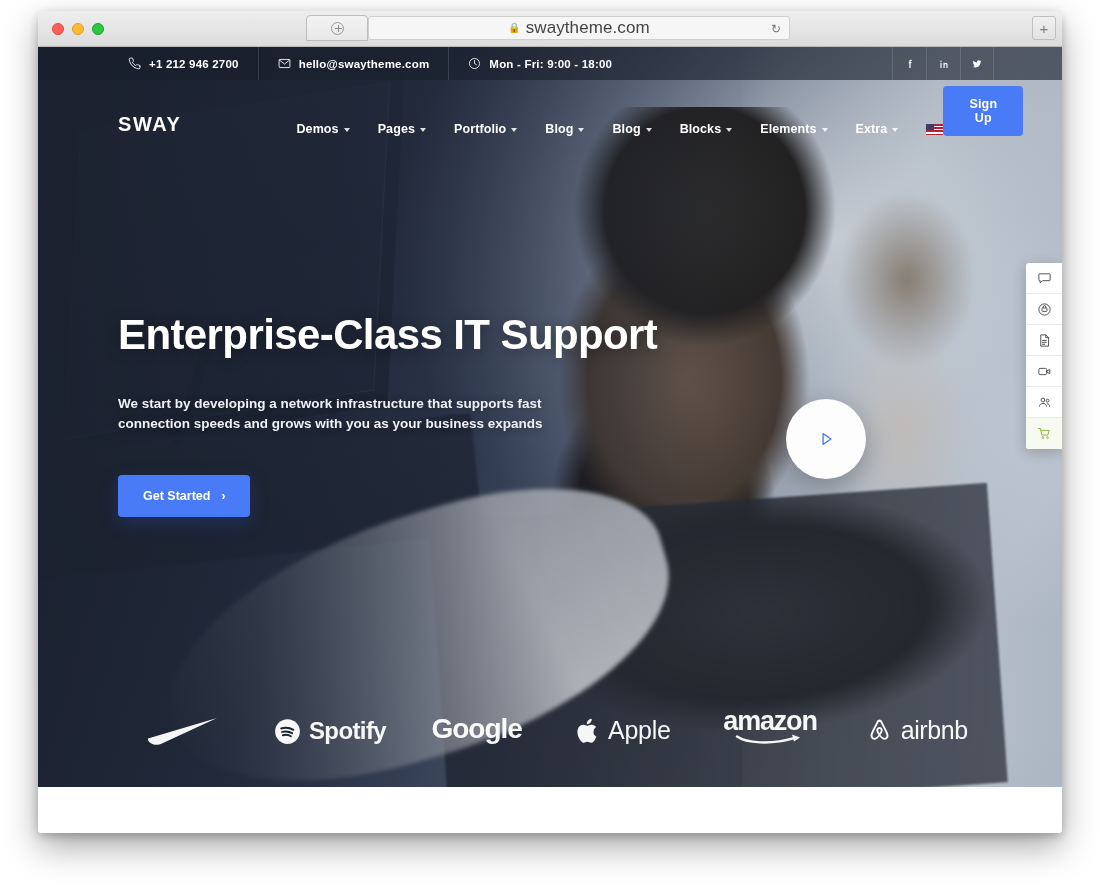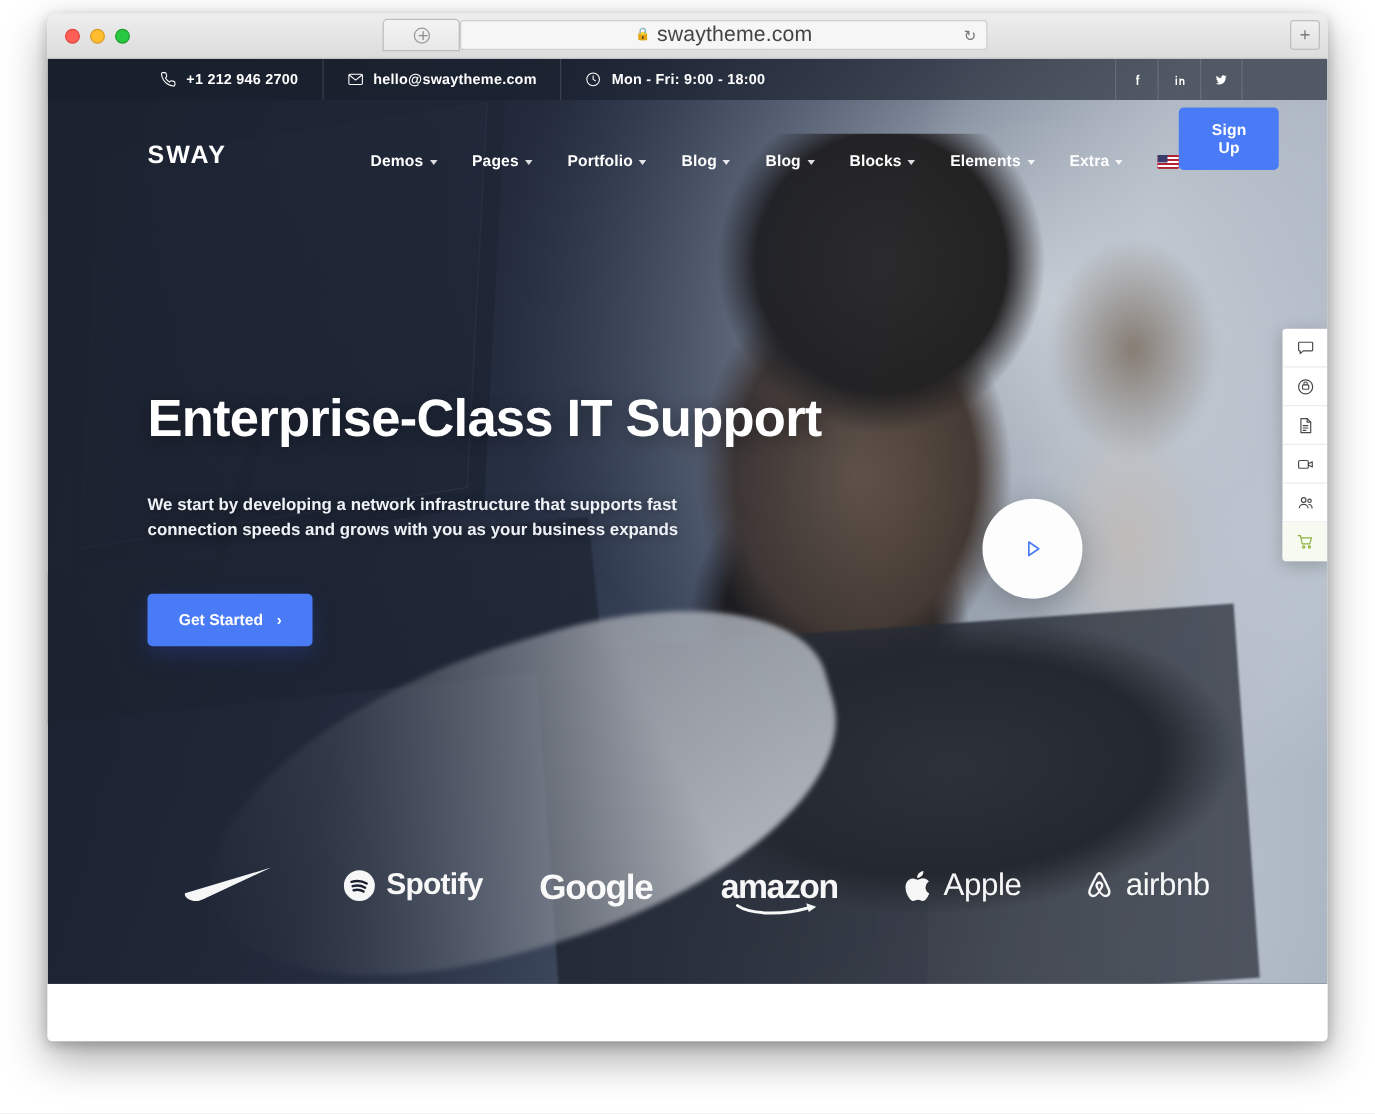--- a/index.html
+++ b/index.html
@@ -272,22 +272,22 @@
     width:80px; height:80px; border-radius:50%;
     background:#fdfdfd;
     display:flex; align-items:center; justify-content:center;
     box-shadow:0 8px 26px rgba(0,0,0,.25);
   }
   .play-btn svg{ width:20px; height:20px; }
 
   
   .brands{
     position:absolute; z-index:4;
-    left:0; right:0; bottom:54px;
-    display:flex; align-items:flex-start; justify-content:center;
+    left:0; right:0; bottom:42px;
+    display:flex; align-items:flex-end; justify-content:center;
     gap:0;
     padding:0 72px;
   }
   .brand-slot{
     flex:1; display:flex; align-items:center; justify-content:center;
     color:#ffffff;
     opacity:.96;
   }
   .brand-slot svg{ display:block; }
   .brand-word{
@@ -492,33 +492,33 @@
             <circle cx="12" cy="12" r="11" fill="#fff"></circle>
             <path d="M6.4 9.3c3.6-1 7.6-.7 10.8 1.2M7.2 12.4c3-.8 6.3-.5 8.9 1.1M7.9 15.3c2.4-.6 5-.4 7.1.9" stroke="#1a2030" stroke-width="1.7" stroke-linecap="round" fill="none"></path>
           </svg>
           <span class="brand-word brand-spotify">Spotify</span>
         </div>
 
         <div class="brand-slot">
           <span class="brand-word brand-google">Google</span>
         </div>
 
+        <div class="brand-slot logo-row-item">
+          <svg width="24" height="28" viewBox="0 0 24 28">
+            <path d="M17.6 14.7c0-3.1 2.5-4.5 2.6-4.6-1.4-2.1-3.6-2.4-4.4-2.4-1.9-.2-3.6 1.1-4.6 1.1-.9 0-2.4-1.1-3.9-1-2 0-3.9 1.2-4.9 3-2.1 3.6-.5 9 1.5 12 1 1.4 2.2 3 3.7 3 1.5-.1 2-1 3.8-1s2.3 1 3.8.9c1.6 0 2.6-1.4 3.6-2.8 1.1-1.6 1.6-3.2 1.6-3.3 0 0-3-1.2-3-4.9zM14.5 5.6c.8-1 1.4-2.4 1.2-3.8-1.2.1-2.7.8-3.6 1.8-.8.9-1.5 2.3-1.3 3.7 1.4.1 2.8-.7 3.7-1.7z" fill="#fff"></path>
+          </svg>
+          <span class="brand-word brand-apple">Apple</span>
+        </div>
+
         <div class="brand-slot" style="flex-direction:column;">
           <span class="brand-word brand-amazon">amazon</span>
           <svg width="72" height="12" viewBox="0 0 72 12" style="margin-top:-4px">
             <path d="M3 3.5C12 9.8 36 12.2 60 5.2" stroke="#fff" stroke-width="2.4" fill="none" stroke-linecap="round"></path>
             <path d="M58 1.5 66 4.4 60 8.6z" fill="#fff"></path>
           </svg>
-        </div>
-
-        <div class="brand-slot logo-row-item">
-          <svg width="24" height="28" viewBox="0 0 24 28">
-            <path d="M17.6 14.7c0-3.1 2.5-4.5 2.6-4.6-1.4-2.1-3.6-2.4-4.4-2.4-1.9-.2-3.6 1.1-4.6 1.1-.9 0-2.4-1.1-3.9-1-2 0-3.9 1.2-4.9 3-2.1 3.6-.5 9 1.5 12 1 1.4 2.2 3 3.7 3 1.5-.1 2-1 3.8-1s2.3 1 3.8.9c1.6 0 2.6-1.4 3.6-2.8 1.1-1.6 1.6-3.2 1.6-3.3 0 0-3-1.2-3-4.9zM14.5 5.6c.8-1 1.4-2.4 1.2-3.8-1.2.1-2.7.8-3.6 1.8-.8.9-1.5 2.3-1.3 3.7 1.4.1 2.8-.7 3.7-1.7z" fill="#fff"></path>
-          </svg>
-          <span class="brand-word brand-apple">Apple</span>
         </div>
 
         <div class="brand-slot logo-row-item">
           <svg width="27" height="28" viewBox="0 0 28 28">
             <path d="M14 2.2c1.3 0 2.2.9 3 2.4 1.9 3.4 4.5 8.6 5.6 11.2.9 2.1.9 3.8.1 5.2-.9 1.6-2.6 2.3-4.1 2-1.6-.3-3-1.6-4.6-3.5-1.6 1.9-3 3.2-4.6 3.5-1.5.3-3.2-.4-4.1-2-.8-1.4-.8-3.1.1-5.2 1.1-2.6 3.7-7.8 5.6-11.2.8-1.5 1.7-2.4 3-2.4zm0 2.2c-.5 0-.9.4-1.4 1.3-1.8 3.3-4.3 8.3-5.3 10.8-.7 1.6-.7 2.7-.2 3.6.5.8 1.4 1.2 2.3 1 1.1-.2 2.3-1.3 3.7-3-1.4-1.8-2.4-3.4-2.4-4.9 0-1.9 1.4-3.3 3.3-3.3s3.3 1.4 3.3 3.3c0 1.5-1 3.1-2.4 4.9 1.4 1.7 2.6 2.8 3.7 3 .9.2 1.8-.2 2.3-1 .5-.9.5-2-.2-3.6-1-2.5-3.5-7.5-5.3-10.8-.5-.9-.9-1.3-1.4-1.3zm0 7.6c-.8 0-1.3.6-1.3 1.4 0 .8.5 1.8 1.3 2.9.8-1.1 1.3-2.1 1.3-2.9 0-.8-.5-1.4-1.3-1.4z" fill="#fff"></path>
           </svg>
           <span class="brand-word brand-airbnb">airbnb</span>
         </div>
 
       </div>

